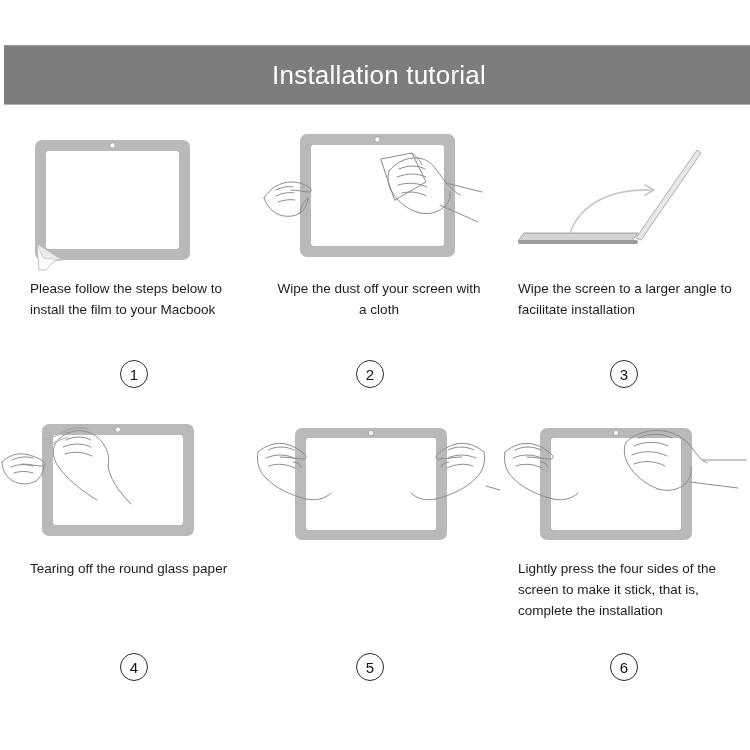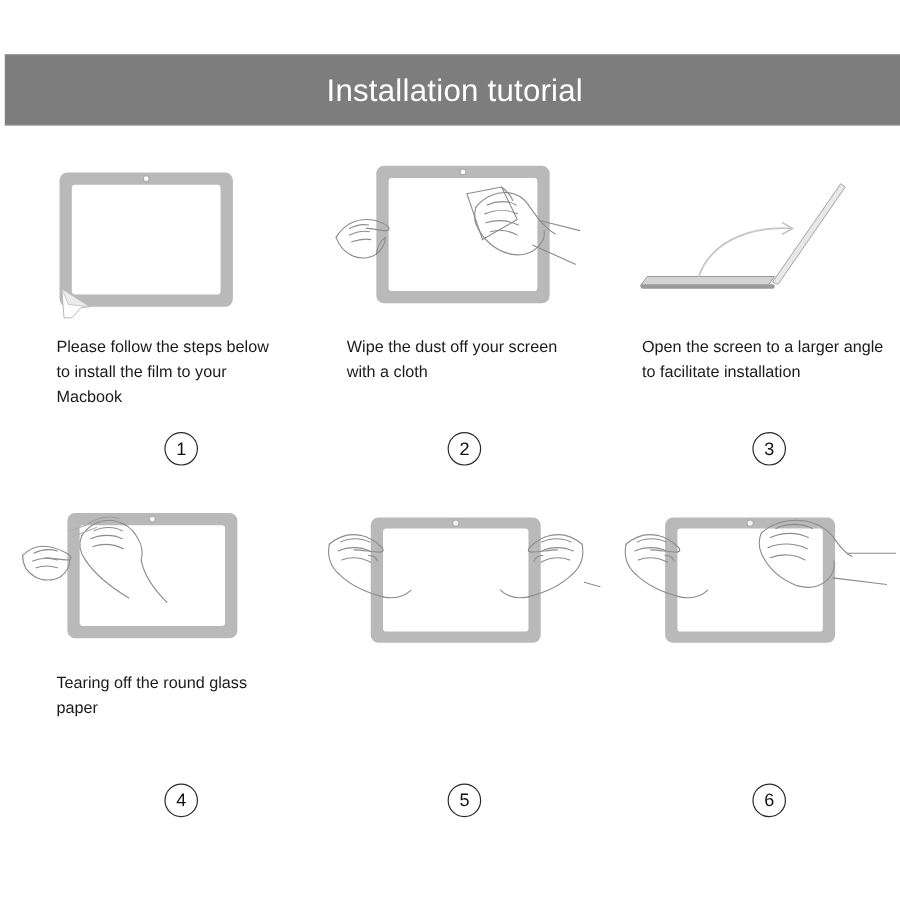--- a/index.html
+++ b/index.html
@@ -45,21 +45,20 @@
     left: 0;
     top: 120px;
     width: 750px;
     display: grid;
     grid-template-columns: 250px 250px 250px;
     grid-template-rows: 280px 280px;
   }
   .step {
     position: relative;
     box-sizing: border-box;
-    margin-left: 17px;
   }
   .art {
     position: relative;
     height: 150px;
     width: 100%;
   }
   .art svg {
     position: absolute;
     left: 0;
     top: 0;
@@ -72,21 +71,21 @@
     top: 158px;
     left: 0;
     width: 100%;
     padding: 0 22px 0 30px;
     box-sizing: border-box;
     font-size: 13.5px;
     line-height: 21px;
     color: #1b1b1b;
   }
   .step.col3 .caption { padding-left: 18px; padding-right: 10px; }
-  .step.col2 .caption { padding-left: 22px; padding-right: 14px; }
+  .step.col2 .caption { padding-left: 22px; padding-right: 14px; text-align: center; }
 
   .badge {
     position: absolute;
     left: 50%;
     transform: translateX(-50%);
     width: 28px;
     height: 28px;
     border: 1.3px solid #2a2a2a;
     border-radius: 50%;
     display: flex;
@@ -178,21 +177,21 @@
 
         <path d="M18 121 L132 121 L138 113 L24 113 Z" fill="#d4d4d4" stroke="#8f8f8f" stroke-width="0.8"></path>
         <rect x="18" y="120" width="120" height="4" rx="2" fill="#9b9b9b"></rect>
 
         <path d="M136 118 L197 30 L201 33 L141 120 Z" fill="#e8e8e8" stroke="#9b9b9b" stroke-width="0.8"></path>
 
         <path d="M70 113 C80 85 110 68 152 70" fill="none" stroke="#c7c7c7" stroke-width="1.6" stroke-linecap="round"></path>
         <path d="M145 65 L154 70 L145 75" fill="none" stroke="#c7c7c7" stroke-width="1.6" stroke-linecap="round" stroke-linejoin="round"></path>
       </svg>
     </div>
-    <div class="caption">Open the screen to a larger angle to facilitate installation</div>
+    <div class="caption">Wipe the screen to a larger angle to facilitate installation</div>
     <div class="badge">3</div>
   </div>
 
   <div class="step row2 col1">
     <div class="art">
       <svg viewBox="0 0 250 150" preserveAspectRatio="xMidYMid meet">
         <rect x="42" y="24" width="152" height="112" rx="7" ry="7" fill="#b9b9b9"></rect>
         <rect x="53" y="35" width="130" height="90" rx="3" ry="3" fill="#ffffff"></rect>
         <circle cx="118" cy="29.5" r="2.6" fill="#ffffff" stroke="#a8a8a8" stroke-width="0.9"></circle>
         <g stroke="#8c8c8c" fill="none" stroke-width="1" stroke-linejoin="round" stroke-linecap="round">
@@ -287,16 +286,17 @@
           <path d="M139 38 C149 33 162 33 172 38"></path>
           <path d="M134 46 C145 41 158 41 168 46"></path>
           <path d="M132 55 C143 50 157 51 167 56"></path>
           <path d="M134 64 C144 60 156 61 165 66"></path>
 
           <path d="M203 60 L246 60"></path>
           <path d="M190 82 L238 88"></path>
         </g>
       </svg>
     </div>
+    <div class="caption">Lightly press the four sides of the screen to make it stick, that is, complete the installation</div>
     <div class="badge">6</div>
   </div>
 
 </div>
 
 </body></html>

